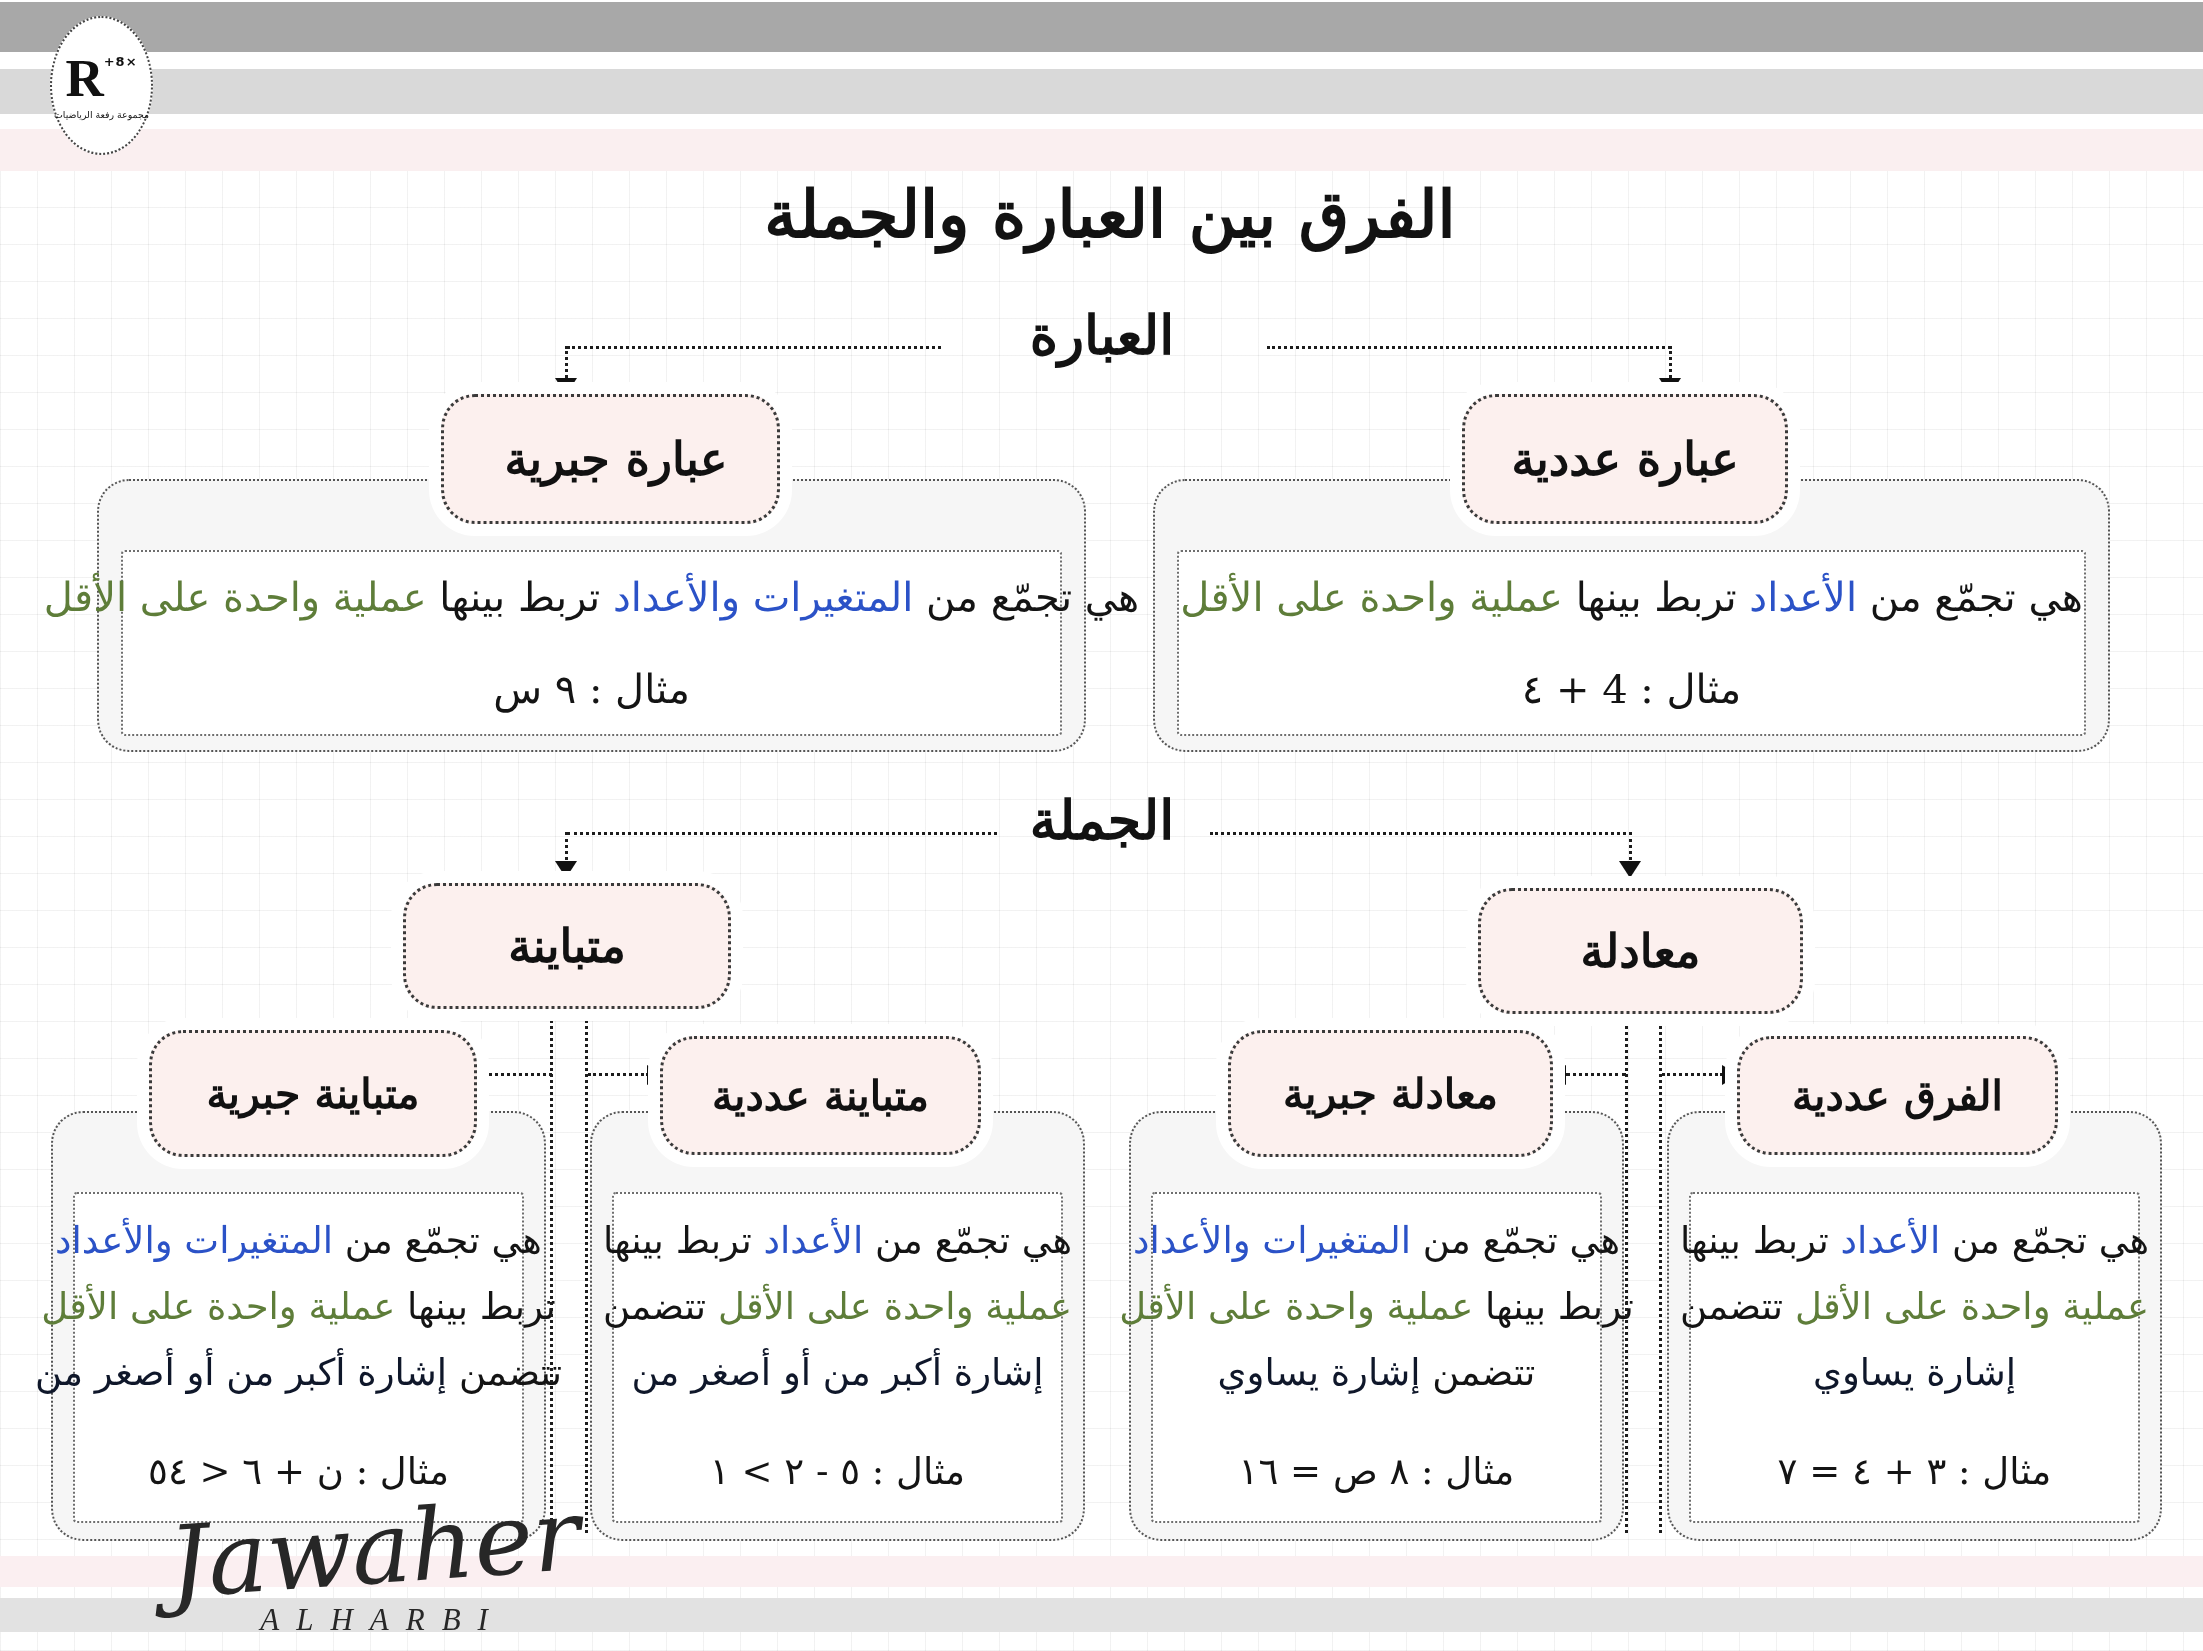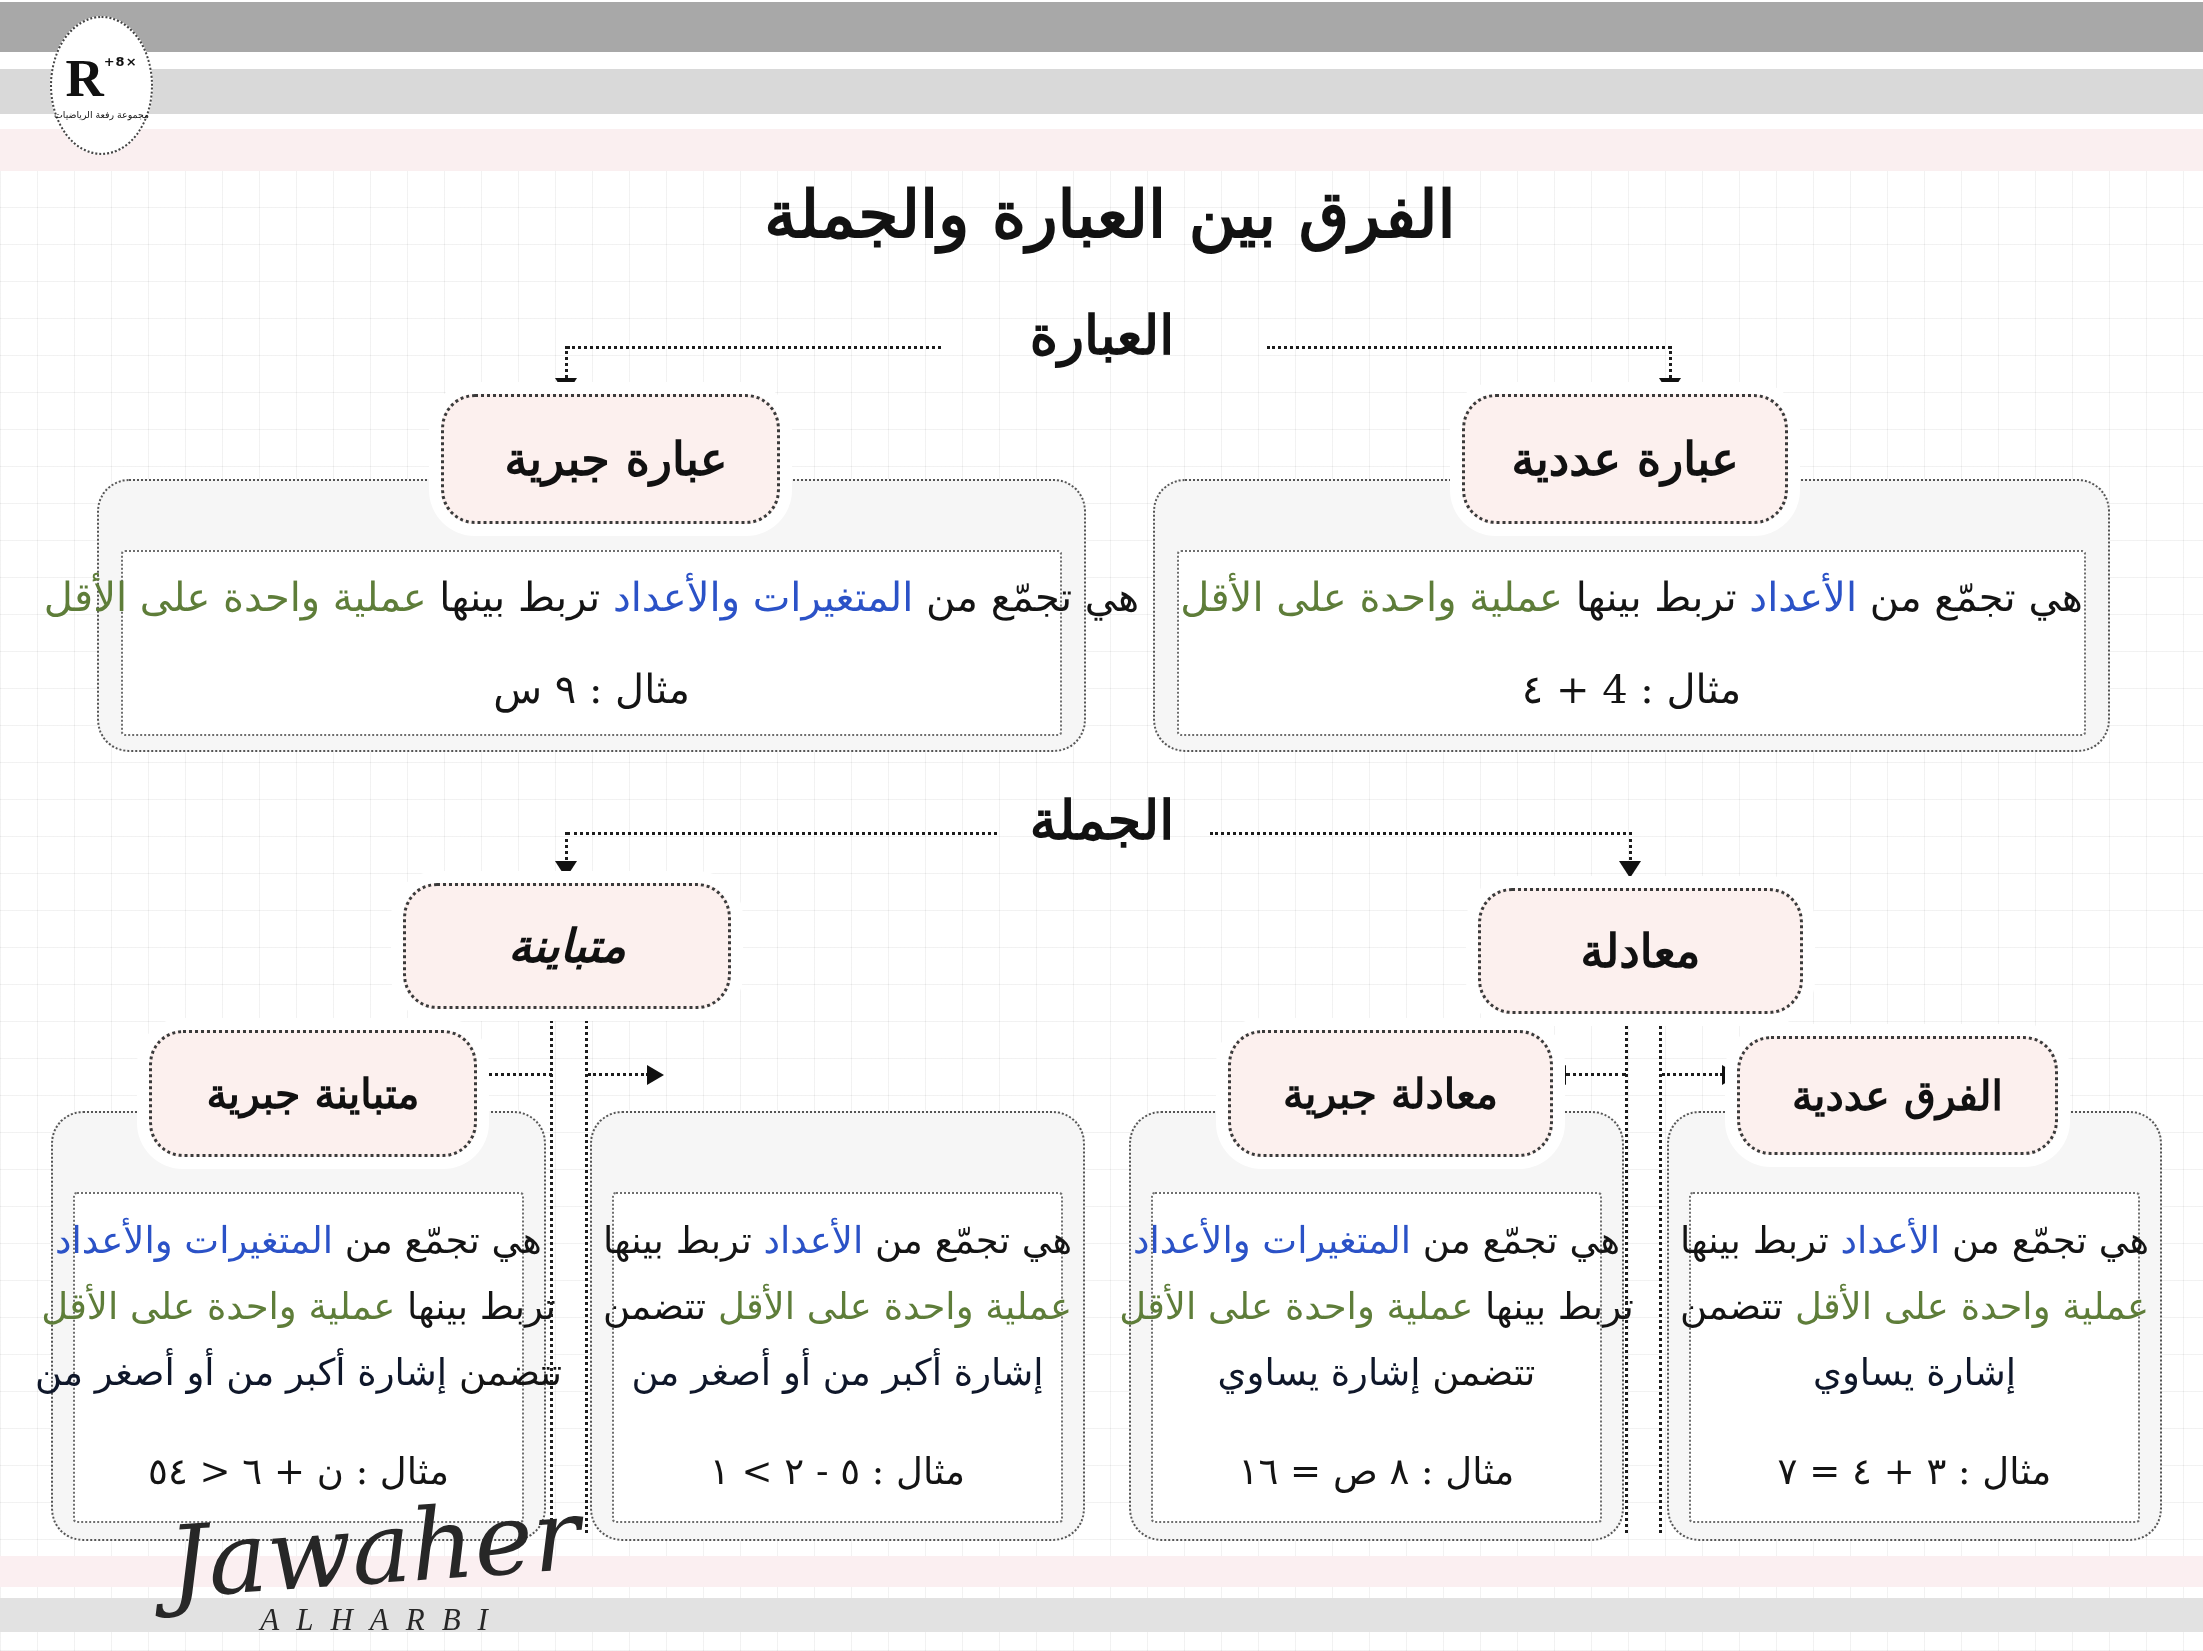--- a/index.html
+++ b/index.html
@@ -114,38 +114,39 @@
 
   <div class="sec-head sent ar">الجملة</div>
 
   <div class="dot-h" style="left:567px;top:832px;width:430px;"></div>
   <div class="dot-v" style="left:565px;top:832px;height:34px;"></div>
   <div class="arr arr-down" style="left:555px;top:861px;"></div>
   <div class="dot-h" style="left:1210px;top:832px;width:422px;"></div>
   <div class="dot-v" style="left:1629px;top:832px;height:34px;"></div>
   <div class="arr arr-down" style="left:1619px;top:861px;"></div>
 
-  <div class="pill big ar" style="left:403px;top:883px;width:322px;height:120px;font-style:italic;">متباينة</div>
+  <div class="pill big ar" style="left:403px;top:883px;width:322px;height:120px;">متباينة</div>
   <div class="pill big ar" style="left:1478px;top:888px;width:319px;height:120px;">معادلة</div>
 
   <div class="dot-v" style="left:550px;top:1003px;height:530px;"></div>
   <div class="dot-v" style="left:585px;top:1003px;height:530px;"></div>
   <div class="dot-h" style="left:489px;top:1073px;width:63px;"></div>
   <div class="arr arr-left" style="left:472px;top:1065px;"></div>
   <div class="dot-h" style="left:588px;top:1073px;width:61px;"></div>
   <div class="arr arr-right" style="left:647px;top:1065px;"></div>
 
   <div class="dot-v" style="left:1625px;top:1008px;height:525px;"></div>
   <div class="dot-v" style="left:1659px;top:1008px;height:525px;"></div>
   <div class="dot-h" style="left:1566px;top:1073px;width:60px;"></div>
   <div class="arr arr-left" style="left:1549px;top:1065px;"></div>
   <div class="dot-h" style="left:1662px;top:1073px;width:61px;"></div>
   <div class="arr arr-right" style="left:1722px;top:1065px;"></div>
 
   <div class="pill small ar" style="left:149px;top:1030px;width:322px;height:121px;">متباينة جبرية</div>
+  <div class="pill small ar" style="left:660px;top:1036px;width:315px;height:113px;">متباينة عددية</div>
   <div class="pill small ar" style="left:1228px;top:1030px;width:319px;height:121px;">معادلة جبرية</div>
   <div class="pill small ar" style="left:1737px;top:1036px;width:315px;height:113px;">الفرق عددية</div>
 
   <div class="desc tall" style="left:51px;top:1111px;width:491px;height:426px;">
     <div class="inner ar">
       <div class="defs">
         <div class="line"><span>هي تجمّع من </span><span class="c-blue">المتغيرات والأعداد</span></div>
         <div class="line"><span>تربط بينها </span><span class="c-green">عملية واحدة على الأقل</span></div>
         <div class="line"><span>تتضمن </span><span class="c-red">إشارة أكبر من أو أصغر من</span></div>
       </div>

